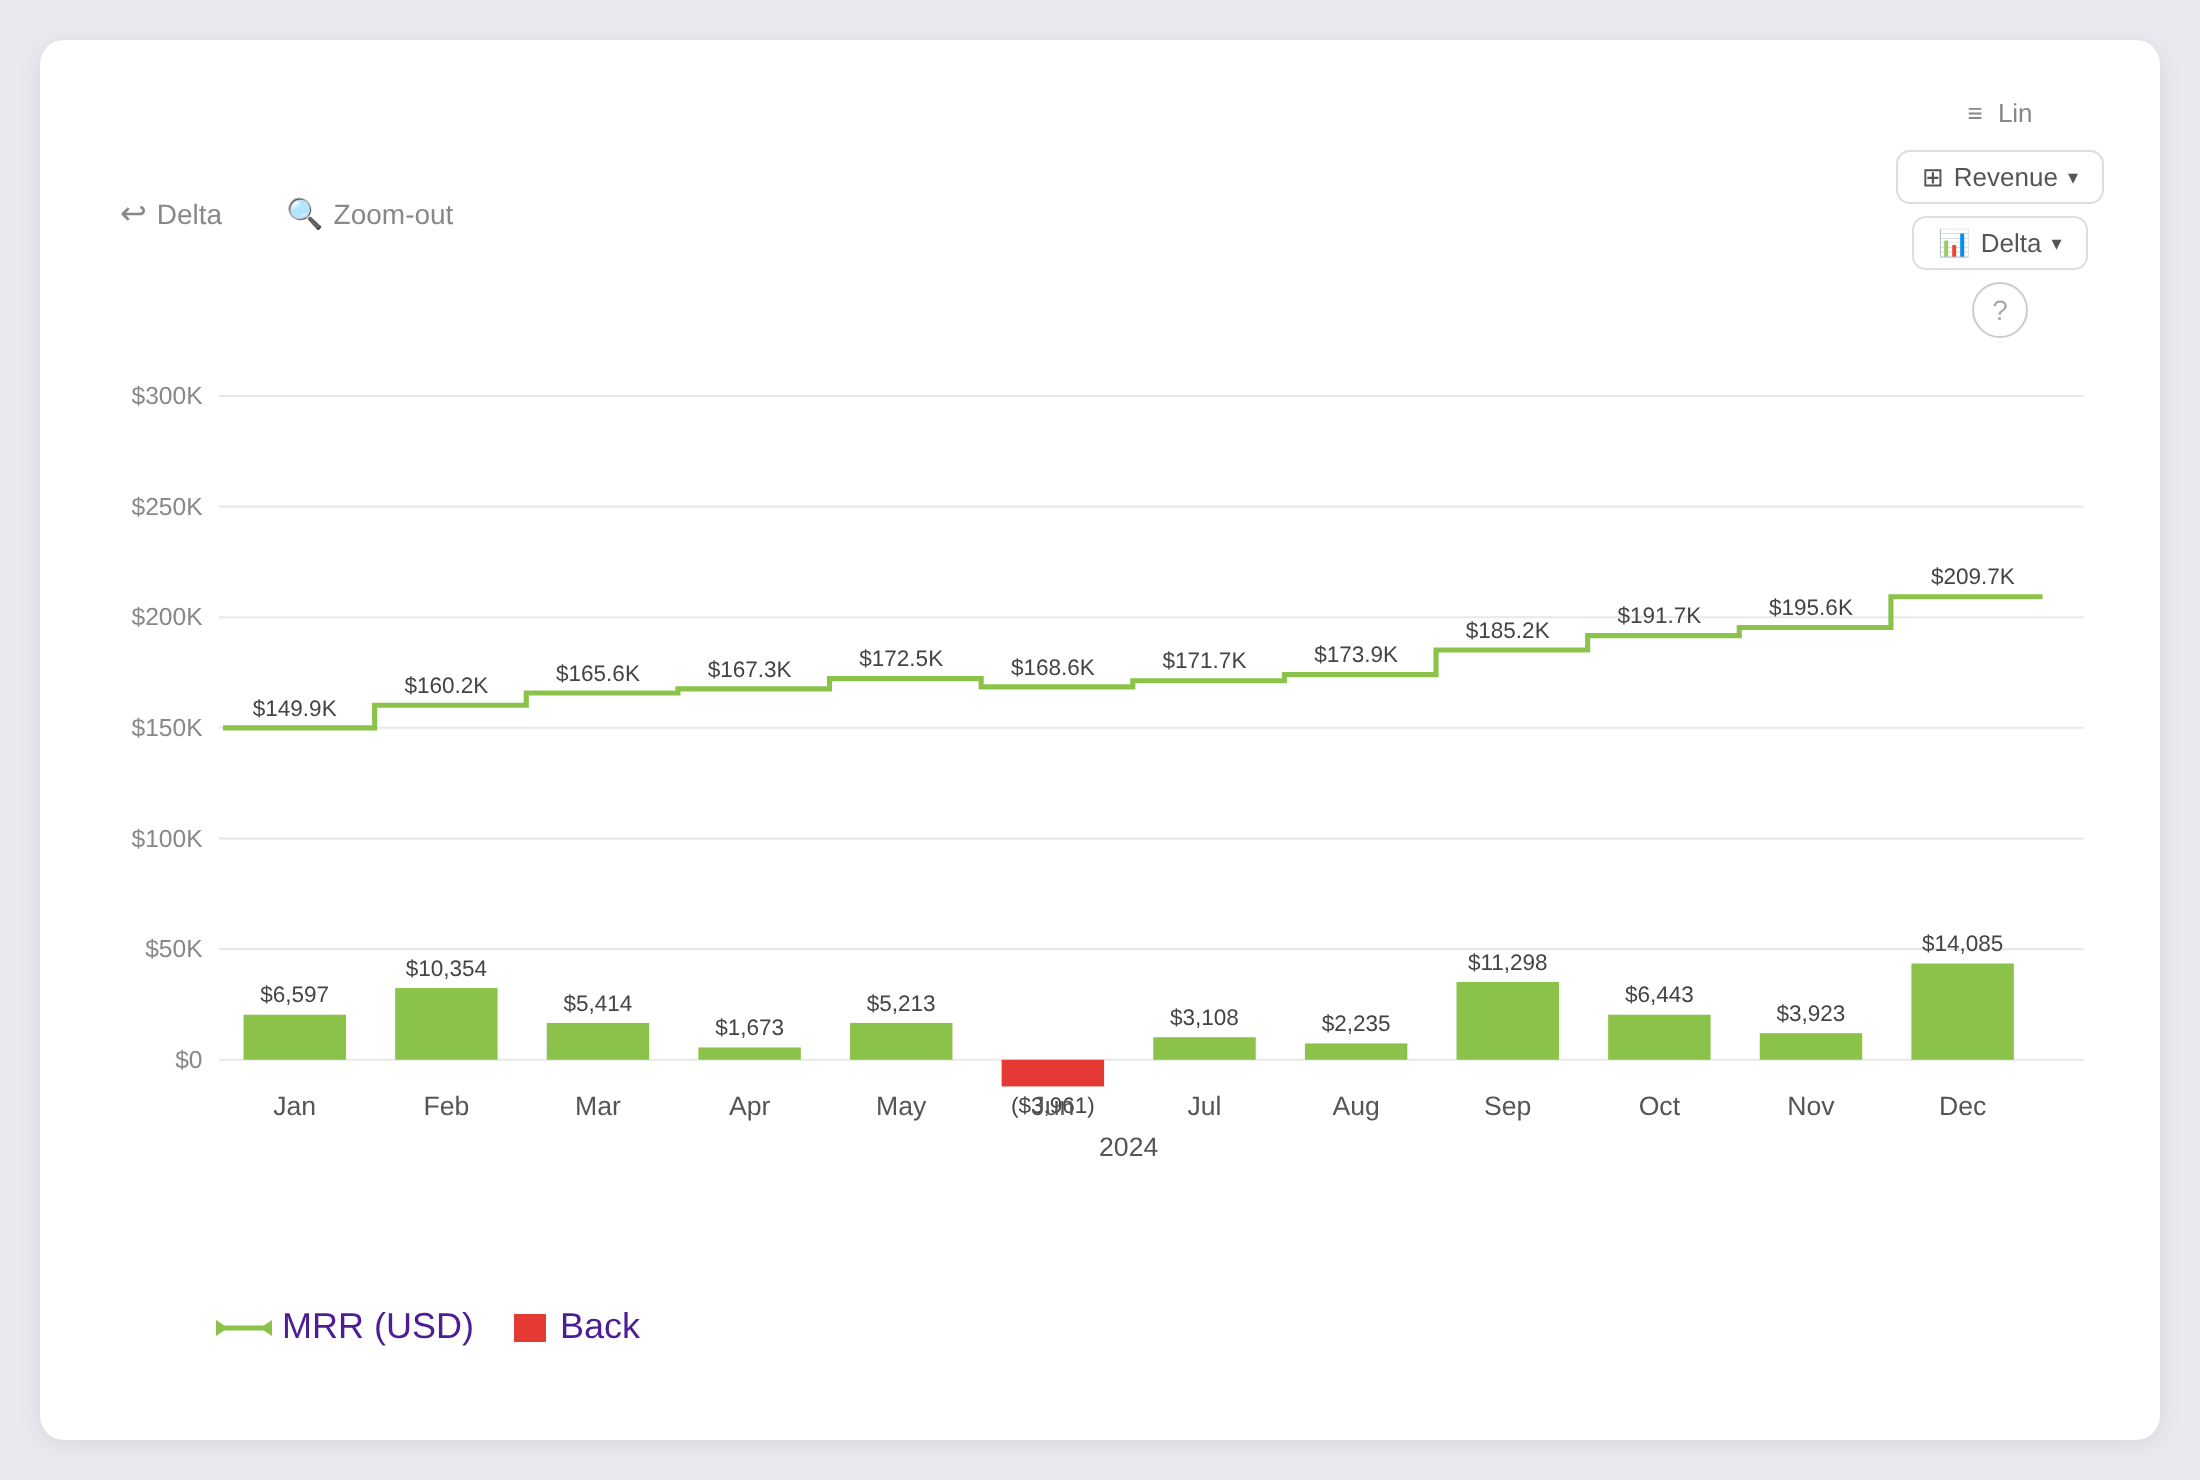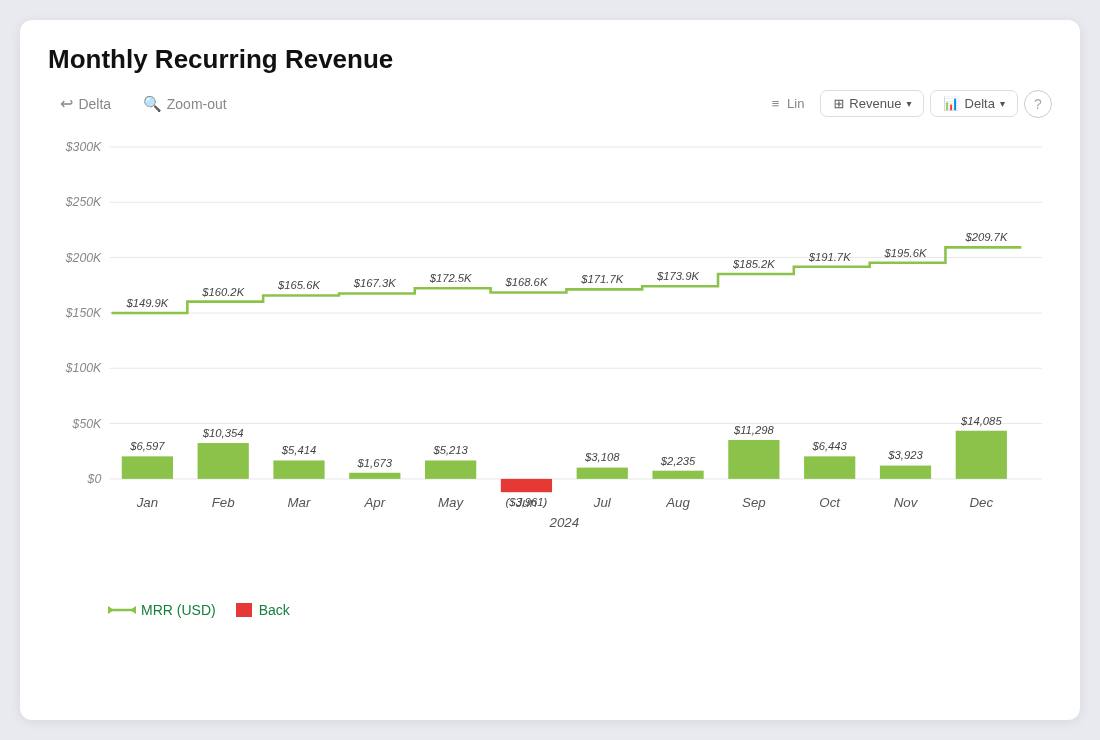--- a/index.html
+++ b/index.html
@@ -42,20 +42,21 @@
       color: #888;
       font-size: 14px;
       cursor: pointer;
       border-radius: 6px;
     }
     .toolbar-spacer { flex: 1; }
     .toolbar-right {
       display: flex;
       align-items: center;
       gap: 6px;
+      flex-direction: column;
     }
     .toolbar-right .tb-item {
       display: flex;
       align-items: center;
       gap: 5px;
       padding: 5px 12px;
       border: 1px solid #ddd;
       border-radius: 7px;
       font-size: 13px;
       color: #555;
@@ -76,56 +77,54 @@
       color: #aaa;
       font-size: 14px;
       cursor: pointer;
       display: flex; align-items: center; justify-content: center;
     }
     .chart-area {
       position: relative;
       width: 100%;
       height: 460px;
       margin-top: 4px;
-      font-style: italic;
     }
     svg.chart-svg {
       width: 100%;
       height: 100%;
     }
     .legend {
       display: flex;
       align-items: center;
       gap: 20px;
       margin-top: 14px;
       padding-left: 60px;
     }
     .legend-item {
       display: flex;
       align-items: center;
       gap: 7px;
-      font-size: 14px;
-      color: #15803d;
+      font-size: 18px;
+      color: #4c1d95;
       justify-content: center;
     }
     .legend-mrr {
       display: flex;
       align-items: center;
       gap: 5px;
     }
     .legend-delta-box {
       width: 16px; height: 14px;
       background: #e53935;
     }
   </style>
 </head>
 <body>
 
 <div class="card">
-  <div class="card-title">Monthly Recurring Revenue</div>
 
   <div class="toolbar">
     <button class="toolbar-btn">
       <span style="font-size:16px;">↩</span>
       <span>Delta</span>
     </button>
     <button class="toolbar-btn">
       <span style="font-size:15px;">🔍</span>
       <span>Zoom-out</span>
     </button>

